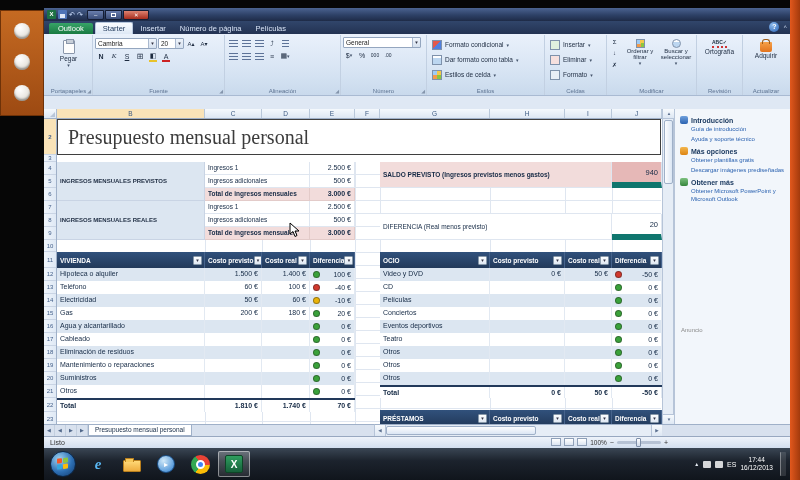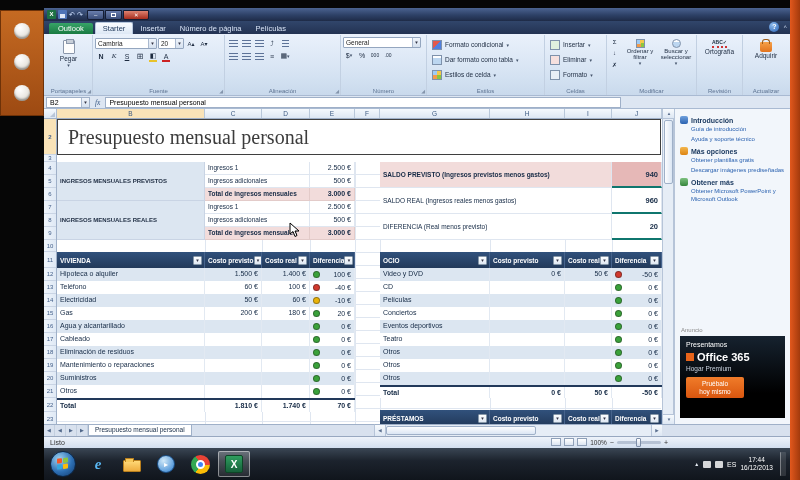--- a/index.html
+++ b/index.html
@@ -98,21 +98,21 @@
 .vl{position:absolute;top:43px;height:262px;width:1px;background:#dfe6f0}
 .titlecell{position:absolute;left:0;top:0;width:604px;height:36px;background:#fff;border:1px solid #3f3f3f;display:flex;align-items:center;padding-left:10px;font-family:"Liberation Serif",serif;font-size:20px;color:#3c3c3c}
 .inclabel{position:absolute;left:0;width:148px;height:39px;background:#dce6f1;border-right:1px solid #c9d4e4;border-bottom:1px solid #c9d4e4;display:flex;align-items:center;padding-left:3px;font-size:6px;font-weight:bold;color:#1d2b40;overflow:hidden}
 .incrow{position:absolute;left:148px;width:150px;height:13px;display:flex;background:#fff}
 .incrow.pink{background:#f2dcdb}
 .incdesc{width:105px;font-size:6.5px;line-height:12px;padding-left:3px;border-right:1px solid #dfe6f0;border-bottom:1px solid #dfe6f0;overflow:hidden;white-space:nowrap;color:#152a45}
 .incval{width:45px;font-size:7px;line-height:12px;text-align:right;padding-right:3px;border-right:1px solid #dfe6f0;border-bottom:1px solid #dfe6f0;color:#152a45}
 .incrow.pink .incdesc,.incrow.pink .incval{font-weight:bold;border-color:#e3cbc9}
 .sumrow{position:absolute;left:323px;width:282px;height:26px;display:flex}
 .sumlab{width:232px;font-size:6.5px;display:flex;align-items:center;padding-left:3px;border-right:1px solid #dfe6f0;border-bottom:1px solid #dfe6f0;background:#fff;overflow:hidden;color:#152a45}
-.sumval{width:50px;font-size:7.5px;font-weight:bold;display:flex;align-items:center;justify-content:flex-end;padding-right:3px;border-right:1px solid #dfe6f0;border-bottom:2px solid #0f766e;background:#fff;color:#152a45}
+.sumval{width:50px;font-size:7.5px;font-weight:normal;display:flex;align-items:center;justify-content:flex-end;padding-right:3px;border-right:1px solid #dfe6f0;border-bottom:6px solid #0f766e;background:#fff;color:#152a45}
 .sumrow.p1 .sumlab{background:#f2dcdb;font-weight:bold}
 .sumrow.p1 .sumval{background:#e6b8b7}
 .tbl{position:absolute;top:133px}
 .tbl-l{left:0;width:298px}
 .tbl-r{left:323px;width:282px}
 .thead{display:flex;height:16px;background:linear-gradient(#31517c,#22395a);color:#fff}
 .th{display:flex;align-items:center;font-size:6.5px;font-weight:bold;padding-left:3px;border-right:1px solid #46638c;overflow:hidden;white-space:nowrap}
 .fbtn{margin-left:auto;margin-right:2px;width:9px;height:9px;flex:none;background:linear-gradient(#fdfeff,#dfe8f3);border:1px solid #89a;border-radius:1px;font-size:4.5px;line-height:8px;text-align:center;color:#334}
 .fbtn::before{content:"▼"}
 .tr{display:flex;height:13px;background:#fff}
@@ -388,28 +388,20 @@
 
       <div class="rg" style="width:46px;border-right:none">
         <div class="bigbtn">
           <span class="bagico"></span>
           <span>Adquirir</span>
         </div>
         <div class="rg-label">Actualizar</div>
       </div>
     </div>
 
-    <div class="w fbar">
-      <div class="namebox">
-          <span class="cv">B2</span>
-          <span class="ca"></span>
-        </div>
-      <span class="fxlab">fx</span>
-      <div class="finput">Presupuesto mensual personal</div>
-    </div>
 
     <div class="w headrow">
       <div class="corner"></div>
       <div class="chd sel" style="width:148px">B</div>
       <div class="chd" style="width:57px">C</div>
       <div class="chd" style="width:48px">D</div>
       <div class="chd" style="width:45px">E</div>
       <div class="chd" style="width:25px">F</div>
       <div class="chd" style="width:110px">G</div>
       <div class="chd" style="width:75px">H</div>
@@ -482,24 +474,20 @@
         </div>
       <div class="incrow pink" style="top:108px">
           <div class="incdesc">Total de ingresos mensuales</div>
           <div class="incval">3.000 €</div>
         </div>
 
       <div class="sumrow p1" style="top:43px">
           <div class="sumlab">SALDO PREVISTO (Ingresos previstos menos gastos)</div>
           <div class="sumval">940</div>
         </div>
-      <div class="sumrow" style="top:69px">
-          <div class="sumlab">SALDO REAL (Ingresos reales menos gastos)</div>
-          <div class="sumval">960</div>
-        </div>
       <div class="sumrow" style="top:95px">
           <div class="sumlab">DIFERENCIA (Real menos previsto)</div>
           <div class="sumval">20</div>
         </div>
 
       <div class="tbl tbl-l">
         <div class="thead">
           <div class="th lc1">
               <span>VIVIENDA</span>
               <span class="fbtn"></span>
@@ -767,32 +755,20 @@
           <b>Más opciones</b>
         </div>
       <div class="plink">Obtener plantillas gratis</div>
       <div class="plink">Descargar imágenes prediseñadas</div>
       <div class="ph">
           <span class="pico grn"></span>
           <b>Obtener más</b>
         </div>
       <div class="plink">Obtener Microsoft PowerPoint y Microsoft Outlook</div>
       <div class="adlab">Anuncio</div>
-      <div class="ad">
-        <div class="adintro">Presentamos</div>
-        <div class="adbrand">
-            <span class="adsq"></span>
-            <span>Office 365</span>
-          </div>
-        <div class="aded">Hogar Premium</div>
-        <div class="adbtn">
-            <span>Pruébalo</span>
-            <span>hoy mismo</span>
-          </div>
-      </div>
     </div>
 
     <div class="w tabsbar">
       <span class="snb g-lf"></span>
       <span class="snb g-lf"></span>
       <span class="snb g-rt"></span>
       <span class="snb g-rt"></span>
       <span class="sheettab">Presupuesto mensual personal</span>
     </div>
     <div class="hscroll">

